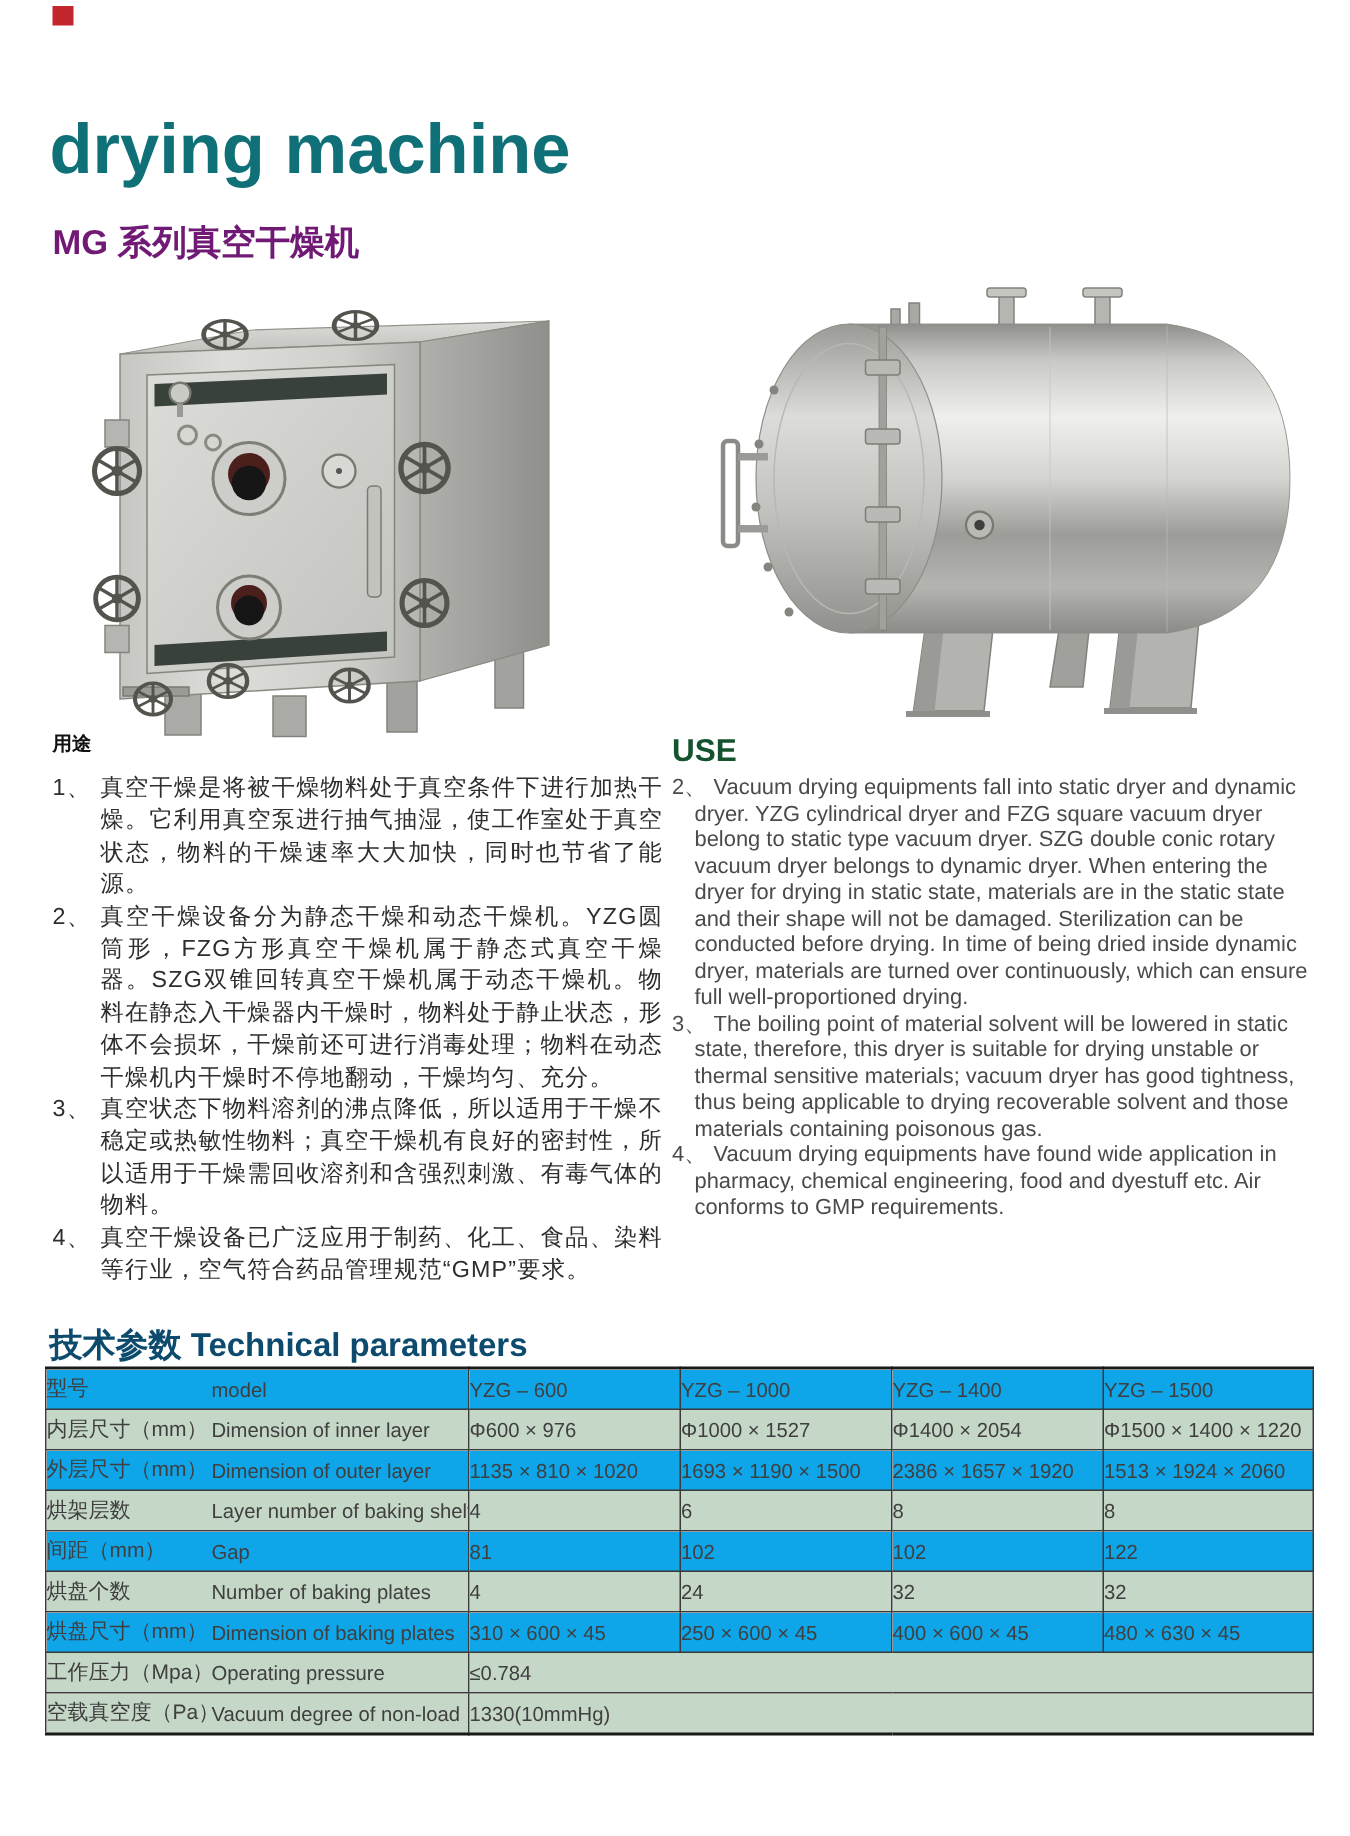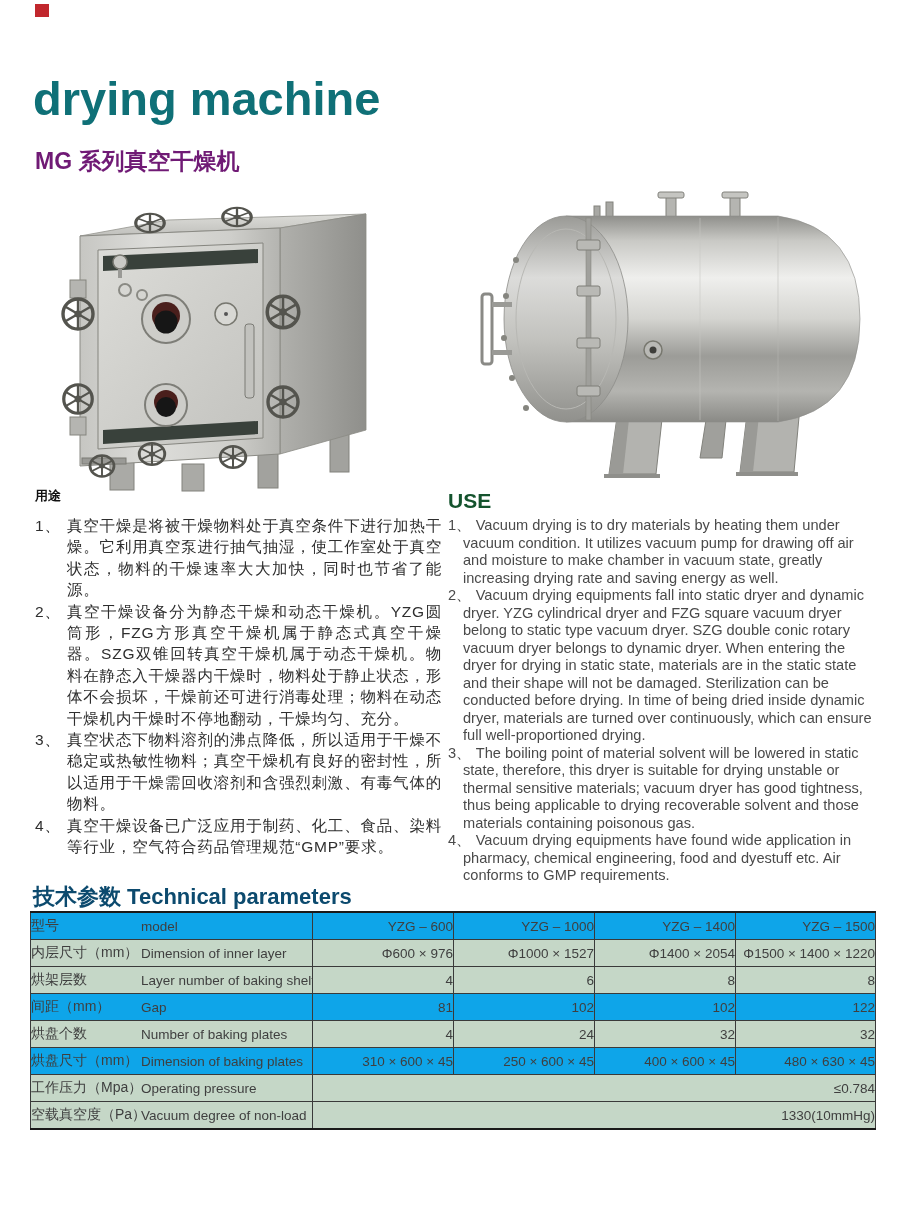--- a/index.html
+++ b/index.html
@@ -34,21 +34,21 @@
 
   .tbl-title{position:absolute;left:33px;top:882px;font-size:22px;font-weight:bold;color:#0c4a6e;}
 
   table.params{position:absolute;left:30px;top:911px;width:845px;border-collapse:collapse;
                table-layout:fixed;border-top:2px solid #1a1a1a;border-bottom:2px solid #1a1a1a;}
   table.params td{border:1px solid #3a3a3a;height:26px;padding:0;color:#3f3f3f;
                   font-size:13.5px;white-space:nowrap;overflow:hidden;}
   td.label-cell{padding-left:8px;}
   td.label-cell .cnl{display:inline-block;width:110px;font-size:14px;vertical-align:middle;}
   td.label-cell .enl{display:inline-block;font-size:13.5px;vertical-align:middle;}
-  td.val{text-align:right;}
+  td.val{text-align:left;}
   tr.green td{background:#c5d7c7;}
   tr.white td{background:#0ea5e9;}
 </style>
 </head>
 <body>
 
 <div class="page">
 
   <div class="red-mark"></div>
 
@@ -213,21 +213,20 @@
         <div class="li">
           <span class="num">4、</span>
           <span class="txt">真空干燥设备已广泛应用于制药、化工、食品、染料等行业，空气符合药品管理规范“GMP”要求。</span>
         </div>
       </div>
   </div>
 
   <div class="col col-en">
     <div class="h-en">USE</div>
     <div class="en-list" id="list-en">
-        <div class="li"><span class="num">1、</span><span class="txt">Vacuum drying is to dry materials by heating them under vacuum condition. It utilizes vacuum pump for drawing off air and moisture to make chamber in vacuum state, greatly increasing drying rate and saving energy as well.</span></div>
         <div class="li"><span class="num">2、</span><span class="txt">Vacuum drying equipments fall into static dryer and dynamic dryer. YZG cylindrical dryer and FZG square vacuum dryer belong to static type vacuum dryer. SZG double conic rotary vacuum dryer belongs to dynamic dryer. When entering the dryer for drying in static state, materials are in the static state and their shape will not be damaged. Sterilization can be conducted before drying. In time of being dried inside dynamic dryer, materials are turned over continuously, which can ensure full well-proportioned drying.</span></div>
         <div class="li"><span class="num">3、</span><span class="txt">The boiling point of material solvent will be lowered in static state, therefore, this dryer is suitable for drying unstable or thermal sensitive materials; vacuum dryer has good tightness, thus being applicable to drying recoverable solvent and those materials containing poisonous gas.</span></div>
         <div class="li"><span class="num">4、</span><span class="txt">Vacuum drying equipments have found wide application in pharmacy, chemical engineering, food and dyestuff etc. Air conforms to GMP requirements.</span></div>
       </div>
   </div>
 
   <div class="tbl-title">技术参数 Technical parameters</div>
 
   <table class="params" id="params-table">
     <colgroup>
@@ -245,20 +244,27 @@
           <td class="val">YZG – 1400</td>
           <td class="val">YZG – 1500</td>
         </tr>
         <tr class="green">
           <td class="label-cell"><span class="cnl">内层尺寸（mm）</span><span class="enl">Dimension of inner layer</span></td>
           <td class="val">Φ600 × 976</td>
           <td class="val">Φ1000 × 1527</td>
           <td class="val">Φ1400 × 2054</td>
           <td class="val">Φ1500 × 1400 × 1220</td>
         </tr>
+        <tr class="white">
+          <td class="label-cell"><span class="cnl">外层尺寸（mm）</span><span class="enl">Dimension of outer layer</span></td>
+          <td class="val">1135 × 810 × 1020</td>
+          <td class="val">1693 × 1190 × 1500</td>
+          <td class="val">2386 × 1657 × 1920</td>
+          <td class="val">1513 × 1924 × 2060</td>
+        </tr>
         <tr class="green">
           <td class="label-cell"><span class="cnl">烘架层数</span><span class="enl">Layer number of baking shelf</span></td>
           <td class="val">4</td>
           <td class="val">6</td>
           <td class="val">8</td>
           <td class="val">8</td>
         </tr>
         <tr class="white">
           <td class="label-cell"><span class="cnl">间距（mm）</span><span class="enl">Gap</span></td>
           <td class="val">81</td>

